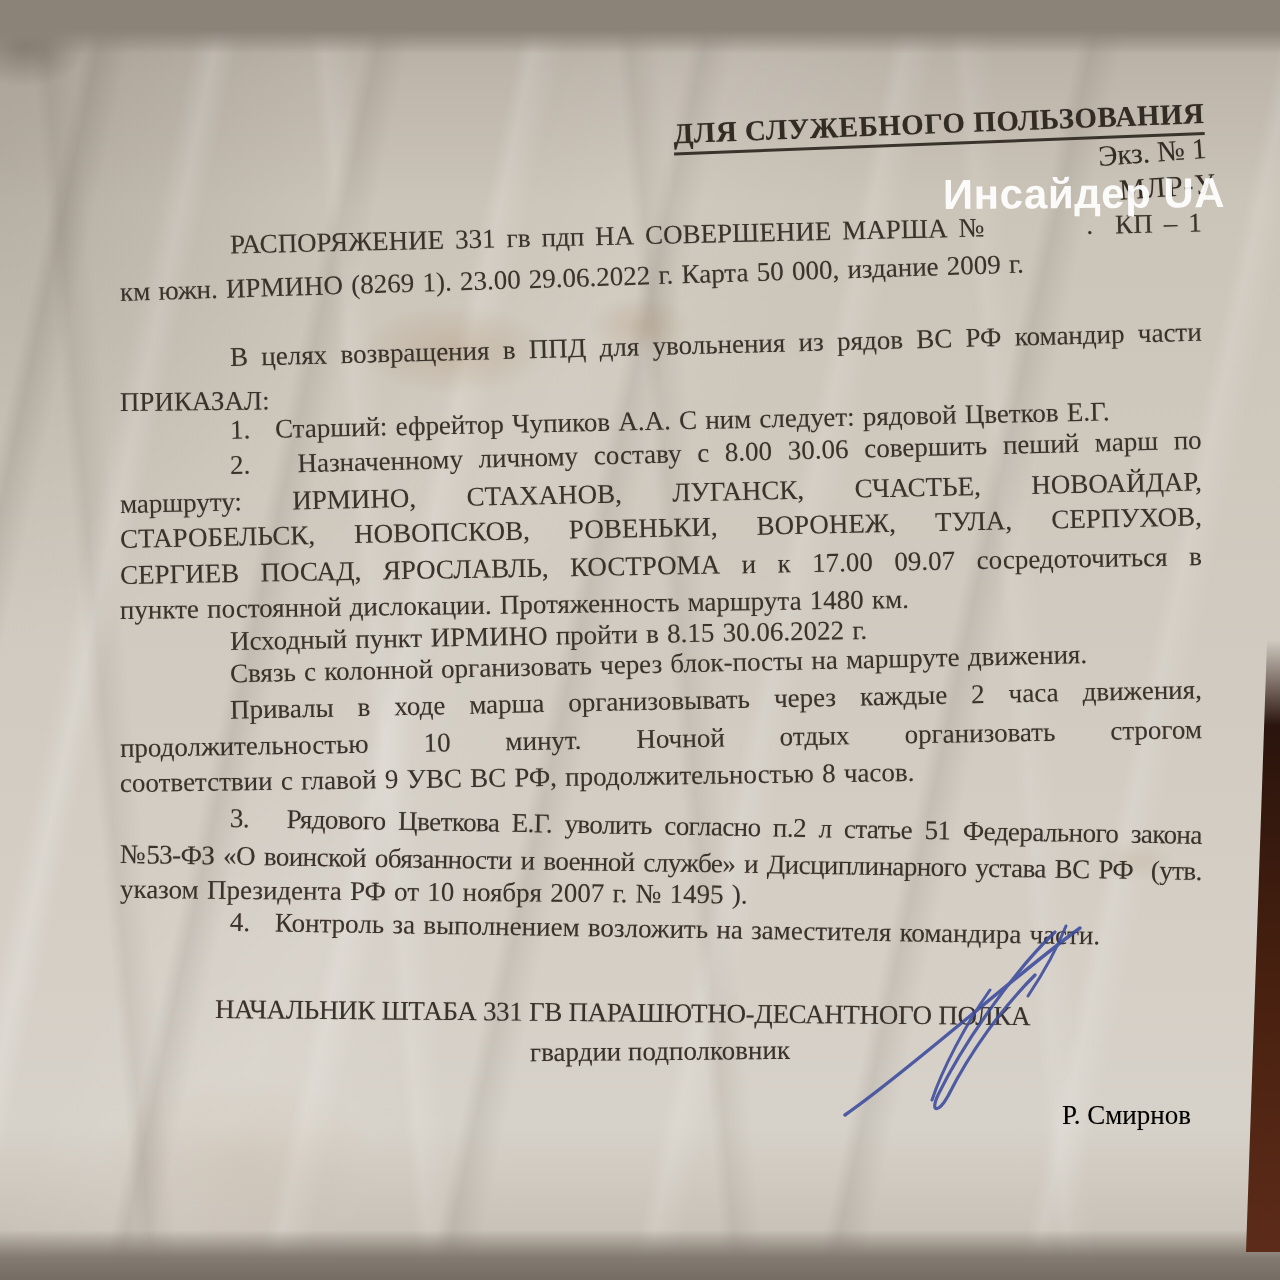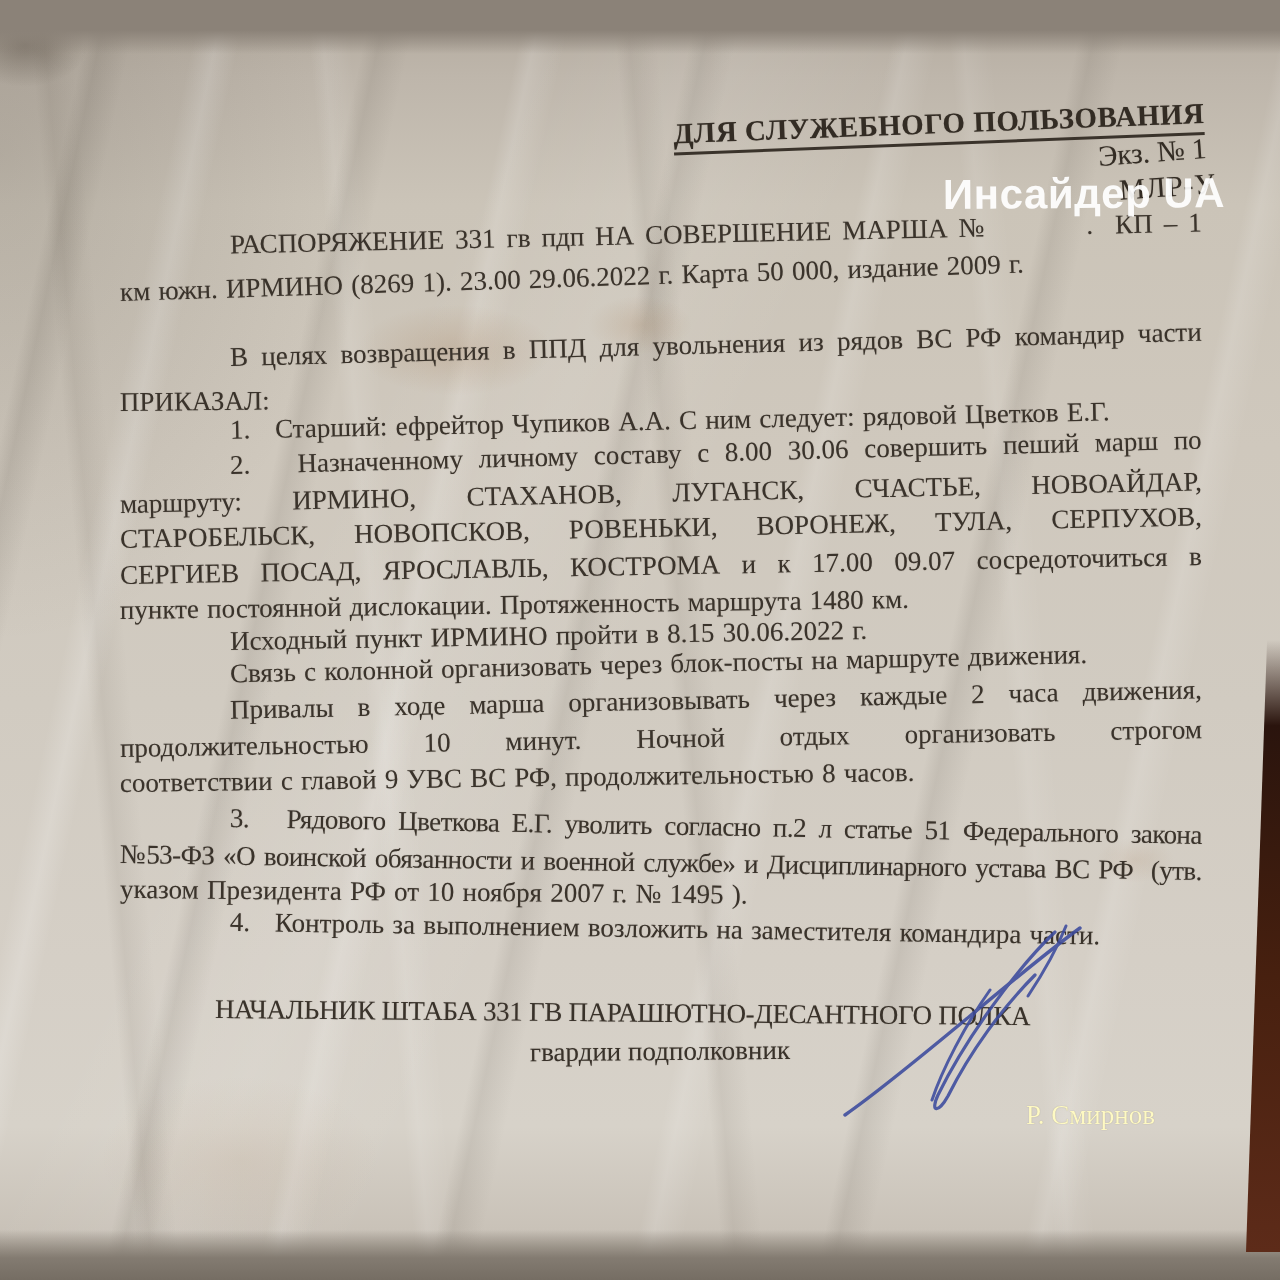--- a/index.html
+++ b/index.html
@@ -40,21 +40,21 @@
   .hdr-copy{top:132px;right:74px;transform:rotate(-4.2deg);}
   .hdr-code{top:167px;right:64px;transform:rotate(-4deg);letter-spacing:1px;}
   .watermark{position:absolute;top:170px;right:55px;z-index:6;
        font-family:"Liberation Sans",sans-serif;font-weight:bold;font-size:42px;
        color:rgba(255,255,255,.93);letter-spacing:.5px;transform:rotate(-.4deg);}
   .sig-pos{position:absolute;left:215px;top:994px;z-index:2;font-size:27px;
        letter-spacing:-.3px;color:#39322a;transform:rotate(.5deg);transform-origin:0 50%;
        text-shadow:0 0 1px rgba(58,50,40,.35);}
   .sig-rank{position:absolute;left:530px;top:1036px;z-index:2;font-size:27px;color:#39322a;
        transform:rotate(-.5deg);text-shadow:0 0 1px rgba(58,50,40,.35);}
-  .sig-name{position:absolute;left:1026px;top:1100px;z-index:2;font-size:27px;color:#fef9c3;
+  .sig-name{position:absolute;left:1062px;top:1100px;z-index:2;font-size:27px;color:#000000;
        text-shadow:0 0 1px rgba(58,50,40,.35);}
   .autograph{position:absolute;left:830px;top:920px;width:260px;height:210px;z-index:5;opacity:.88;}
 </style>
 </head>
 <body>
 
 <div class="stage">
   <div class="paper"></div>
   <div class="band-top"></div>
   <div class="band-bottom"></div>

